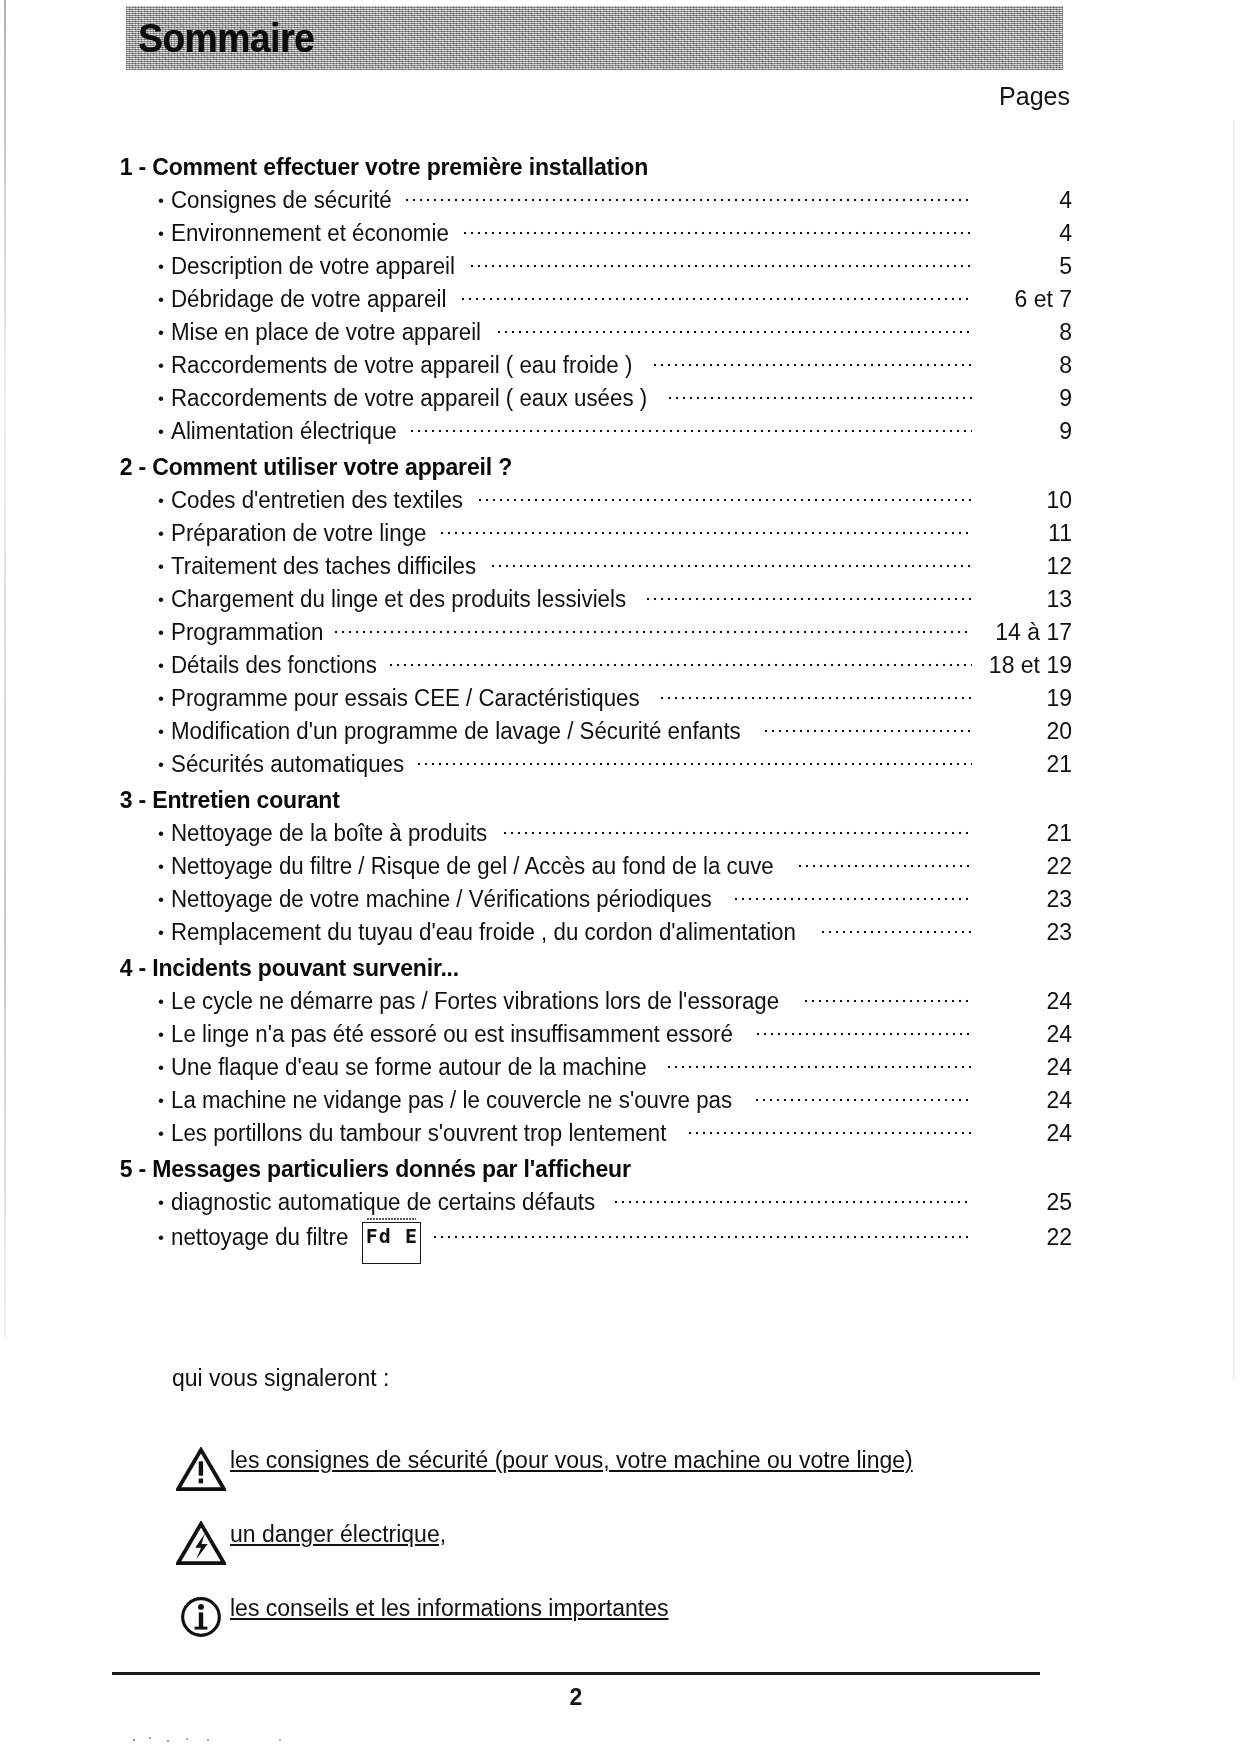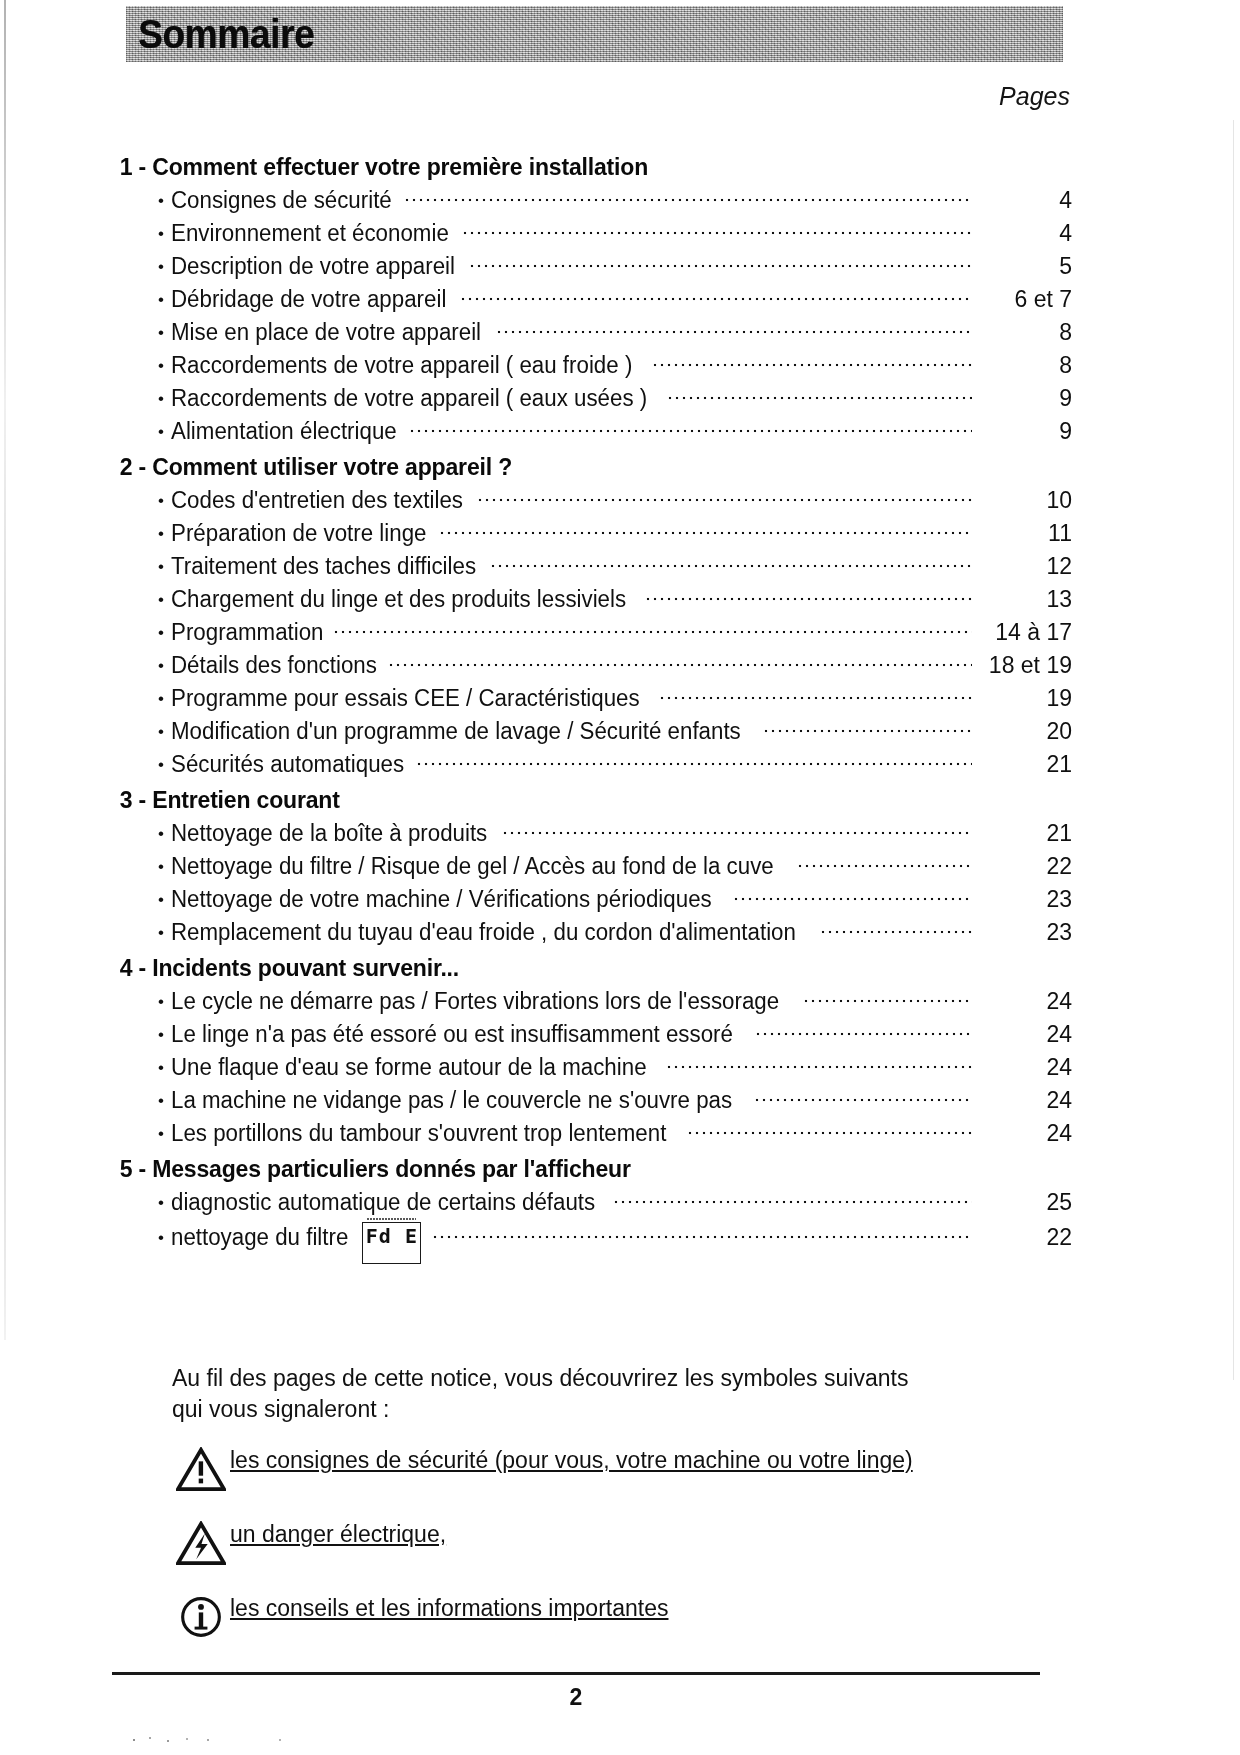--- a/index.html
+++ b/index.html
@@ -50,21 +50,21 @@
       radial-gradient(circle at 78px 5px, rgba(0,0,0,.35) 0.7px, transparent 1.2px),
       radial-gradient(circle at 150px 5px, rgba(0,0,0,.30) 0.7px, transparent 1.2px);
   }
 
   
   .header-band {
     position: absolute;
     left: 126px;
     top: 6px;
     width: 937px;
-    height: 56px;
+    height: 64px;
     background-color: #b9b9b9;
     background-image:
       repeating-linear-gradient(0deg, rgba(0,0,0,0.30) 0px, rgba(0,0,0,0.30) 1px, rgba(255,255,255,0.32) 1px, rgba(255,255,255,0.32) 2px),
       repeating-linear-gradient(90deg, rgba(0,0,0,0.22) 0px, rgba(0,0,0,0.22) 1px, rgba(255,255,255,0.28) 1px, rgba(255,255,255,0.28) 3px),
       repeating-linear-gradient(45deg, rgba(0,0,0,0.10) 0px, rgba(0,0,0,0.10) 2px, rgba(255,255,255,0.10) 2px, rgba(255,255,255,0.10) 5px);
     display: flex;
     align-items: center;
   }
   .header-band .title {
     font-size: 40px;
@@ -77,21 +77,20 @@
     text-shadow: 0.5px 0 0 rgba(0,0,0,0.55);
   }
 
   
   .pages-label {
     position: absolute;
     right: 170px;
     top: 82px;
     font-size: 25px;
     color: #141414;
-    font-style: italic;
   }
 
   
   .toc {
     position: absolute;
     left: 112px;
     top: 120px;
     width: 960px;
     margin-top: 28px;
   }
@@ -440,21 +439,20 @@
           <span class="bullet">•</span>
           <span class="entry-label">nettoyage du filtre</span>
           <span class="lcd"><span class="lcd-top-dots"></span><span class="lcd-chars">Fd E</span></span>
           <span class="leader"></span>
           <span class="entry-page">22</span>
         </div>
       </div>
     </div>
 
   <div class="note">
-    <div>Au fil des pages de cette notice, vous découvrirez les symboles suivants</div>
     <div>qui vous signaleront :</div>
   </div>
 
   <div class="symbols" id="symbols-root">
       <div class="symbol-row">
         <div class="symbol-icon">
           <svg viewBox="0 0 52 46" width="50" height="44">
             <path d="M26 3 L50 44 L2 44 Z" fill="none" stroke="#111" stroke-width="4" stroke-linejoin="miter"></path>
             <rect x="23.6" y="15" width="4.6" height="15" fill="#111"></rect>
             <rect x="23.6" y="33" width="4.6" height="5" fill="#111"></rect>

